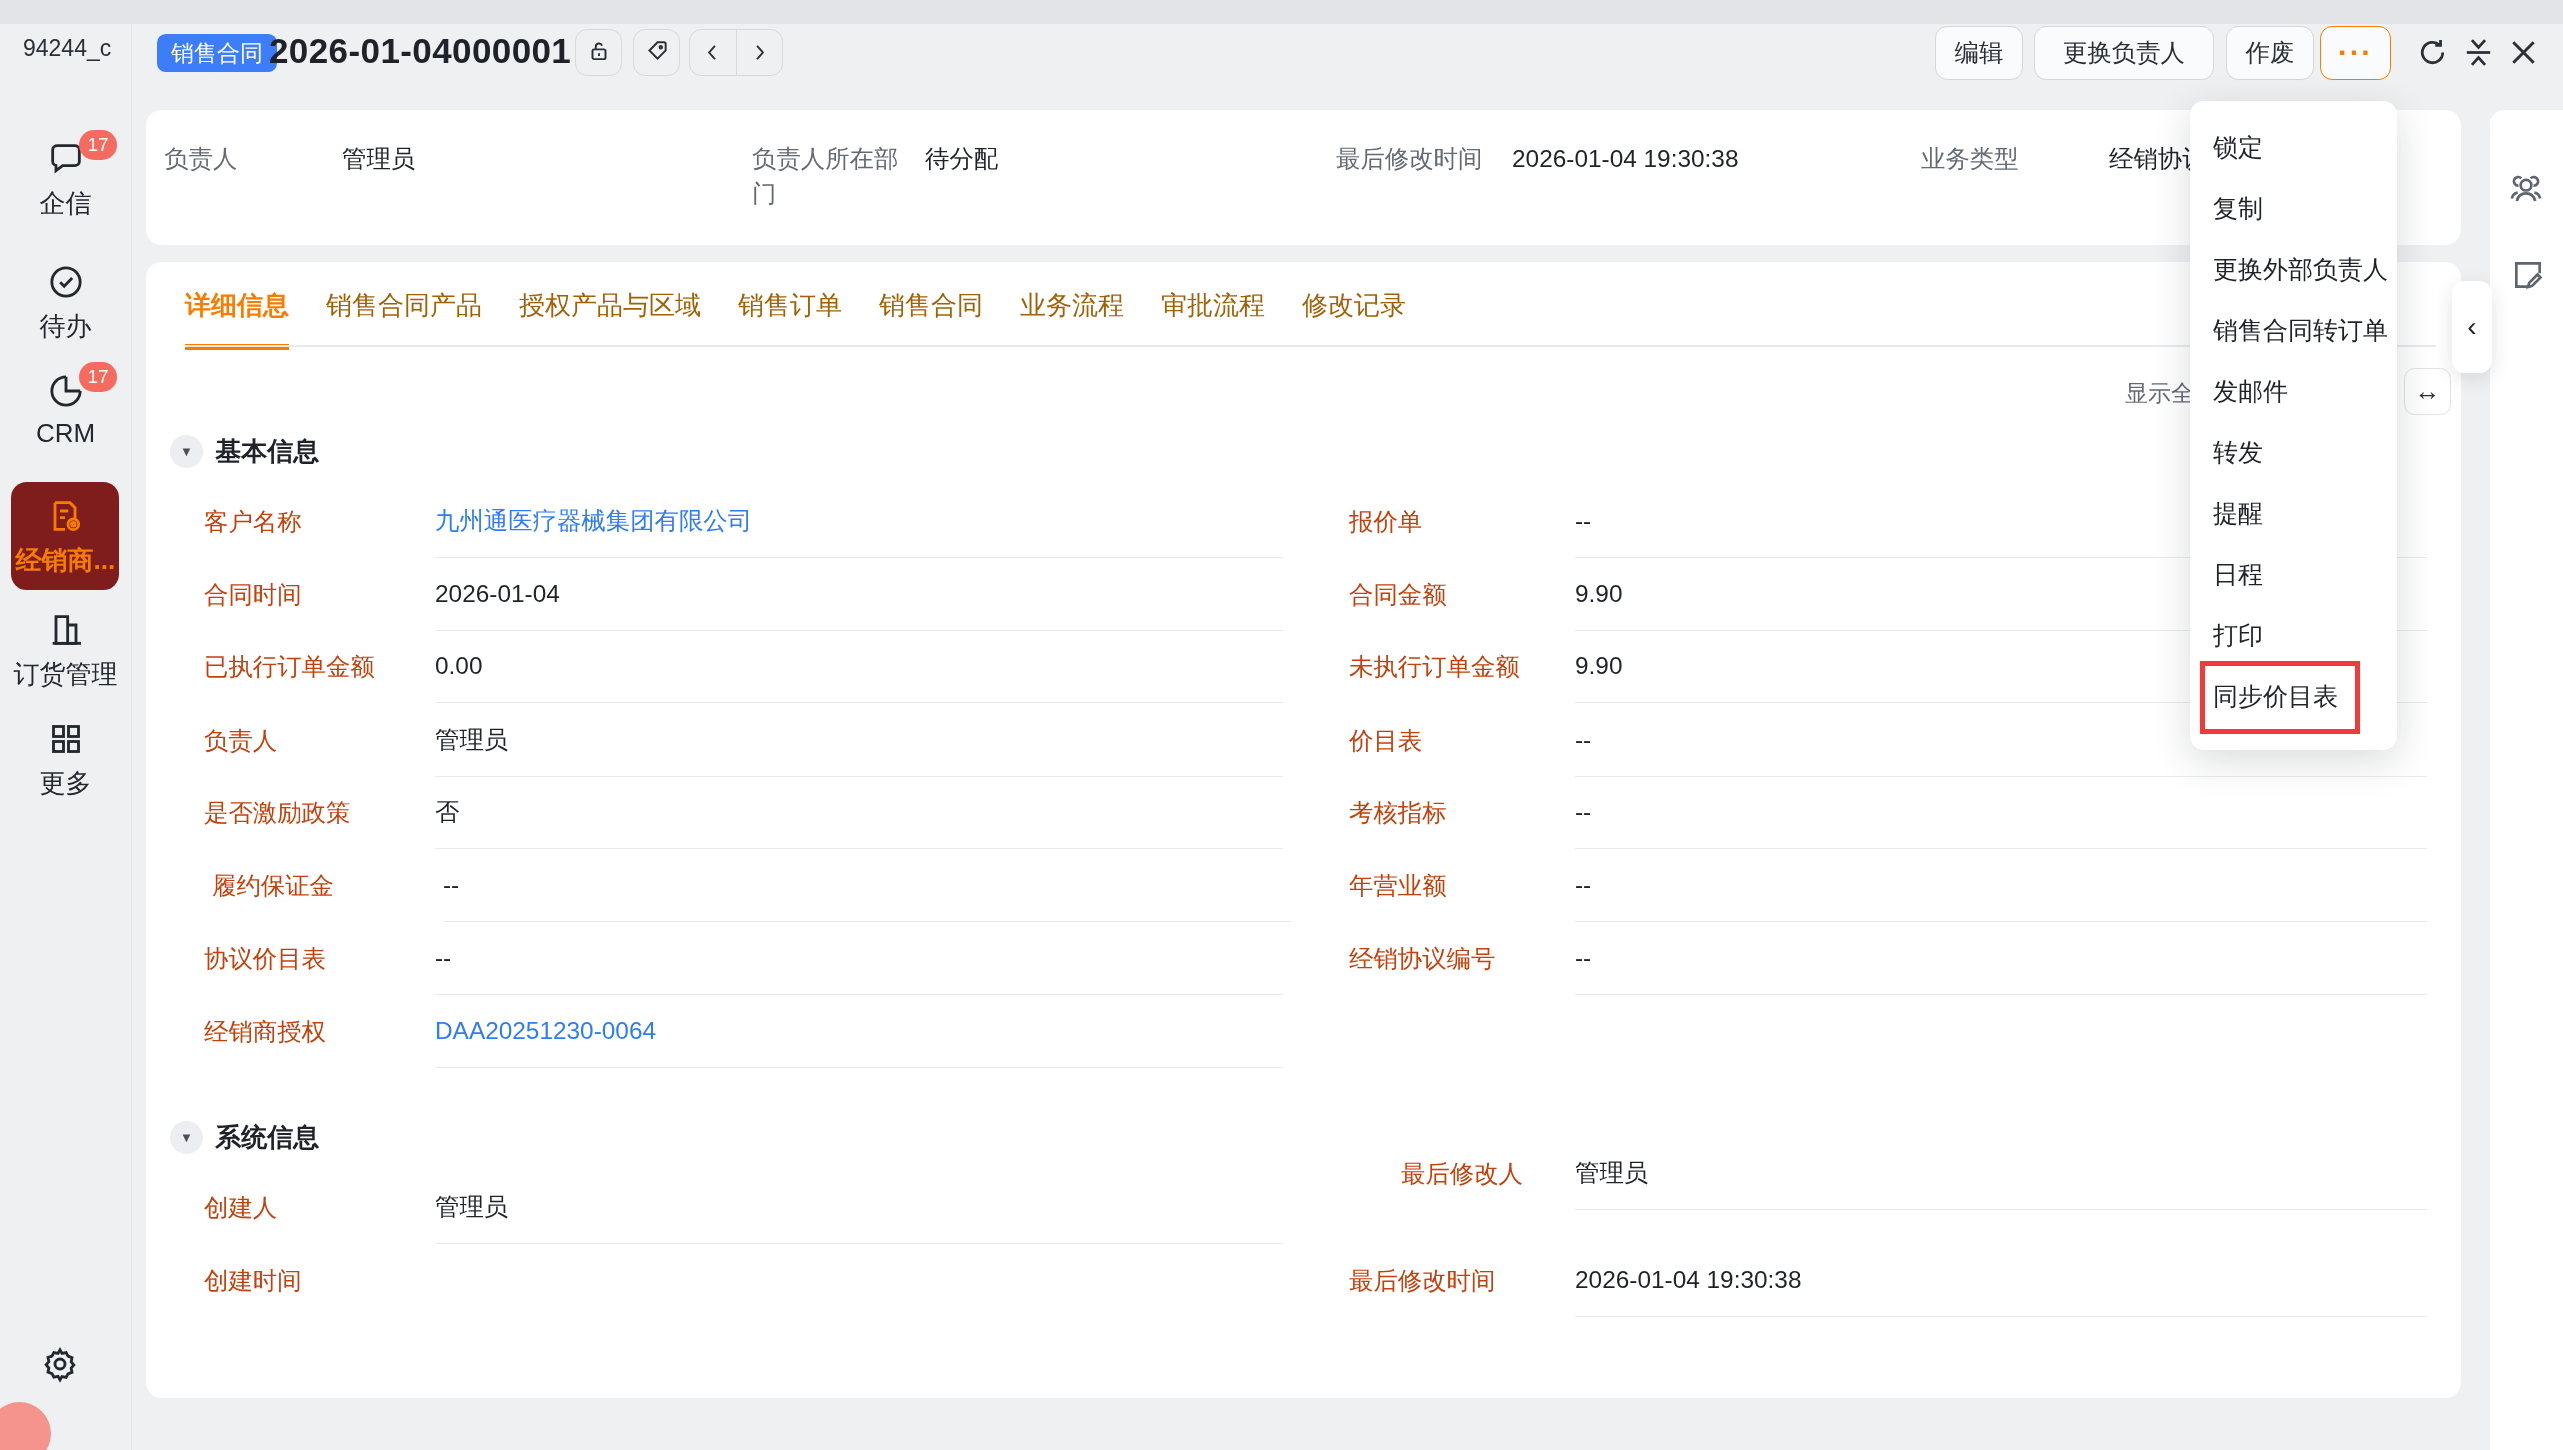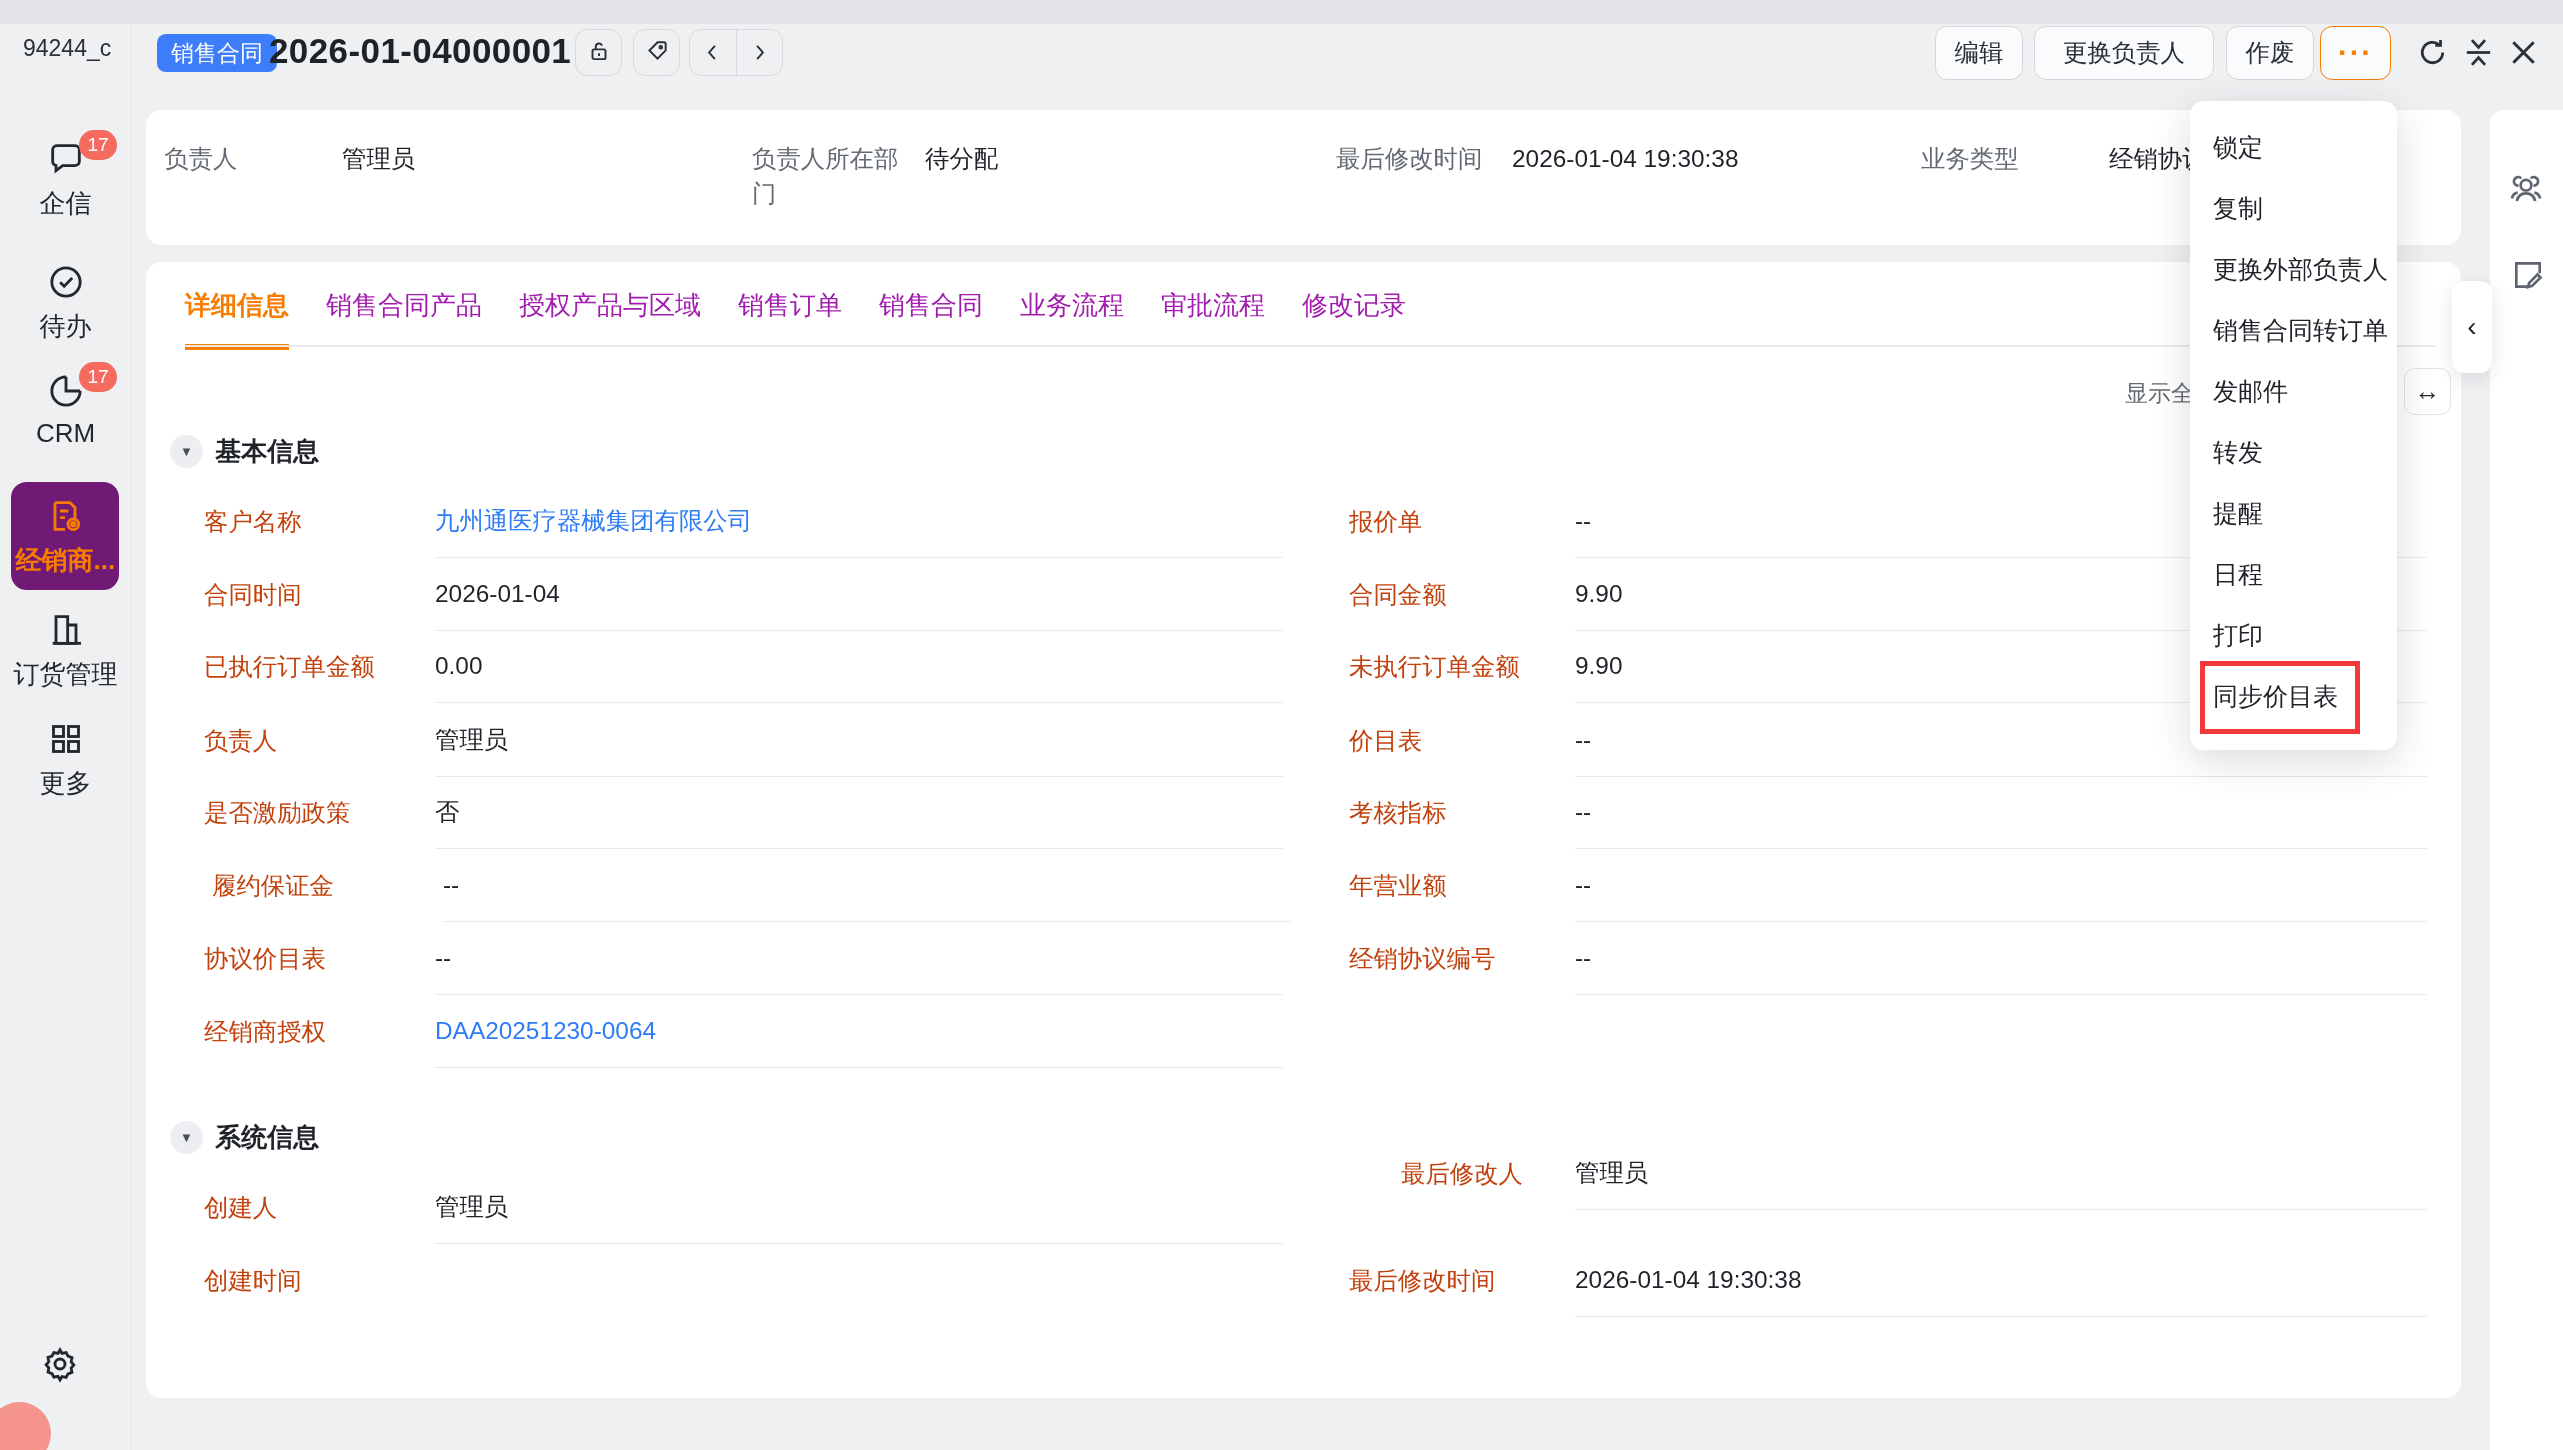--- a/index.html
+++ b/index.html
@@ -7,21 +7,21 @@
   body { font-family:"Liberation Sans","DejaVu Sans",sans-serif; background:#eff0f2; color:#1f2329; }
   #app { position:relative; width:2563px; height:1451px; }
 
   .titlebar { position:absolute; left:0; top:0; width:2563px; height:24.4px; background:#e3e4e7; }
   .win-tab { position:absolute; left:23px; top:35px; font-size:23px; color:#2b2f36; }
   .side-seam { position:absolute; left:131px; top:24.4px; width:0.9px; height:1426px; background:#e2e4e6; }
 
   
   .side-item { position:absolute; left:13px; width:105px; display:flex; flex-direction:column; align-items:center; gap:7px; cursor:pointer; }
   .side-item .lbl { font-size:26px; color:#23272e; white-space:nowrap; }
-  .side-item.active { background:#701a75; border-radius:15.7px; padding:14px 0 12.2px; left:11.3px; width:108px; }
+  .side-item.active { background:#7f1d1d; border-radius:15.7px; padding:14px 0 12.2px; left:11.3px; width:108px; }
   .side-item.active .lbl { color:#f77c00; font-weight:bold; }
   .sicon { width:40px; height:40px; }
   .sicon svg { width:100%; height:100%; }
   .num-badge { position:absolute; left:66px; top:-8.7px; min-width:38px; height:30px; background:#f56b5f; border-radius:15px;
                color:#fff; font-size:19px; display:flex; align-items:center; justify-content:center; padding:0 7px; }
   .gear-btn { position:absolute; left:40px; top:1344px; width:40px; height:40px; cursor:pointer; }
   .float-btn { position:absolute; left:-12.2px; top:1402px; width:63px; height:63px; border-radius:50%; background:#f5938d; }
 
   
   .type-badge { position:absolute; left:157px; top:34px; height:38px; padding:0 14px; background:#3d7dfa; border-radius:8.7px;
@@ -43,21 +43,21 @@
 
   
   .header-card { position:absolute; left:146px; top:110px; width:2315px; height:135px; background:#fff; border-radius:15.7px; }
   .content-card { position:absolute; left:146px; top:262px; width:2315px; height:1136px; background:#fff; border-radius:15.7px; }
 
   .hfield-label { position:absolute; font-size:24.4px; color:#646a73; line-height:35px; }
   .hfield-value { position:absolute; font-size:24.4px; color:#1f2329; line-height:35px; }
 
   
   .tabbar { position:absolute; left:185px; top:288px; display:flex; gap:37px; }
-  .tab { font-size:26px; color:#a21caf; padding-bottom:21px; cursor:pointer; white-space:nowrap; }
+  .tab { font-size:26px; color:#a16207; padding-bottom:21px; cursor:pointer; white-space:nowrap; }
   .tab.active { color:#f77c00; font-weight:bold; border-bottom:6.1px solid #f77c00; }
   .tab-divider { position:absolute; left:185px; top:345px; width:2251px; height:1.7px; background:#e8eaec; }
 
   .show-all { position:absolute; left:2125px; top:378px; font-size:23px; color:#646a73; cursor:pointer; }
   .expand-btn { position:absolute; left:2404px; top:368px; width:47px; height:47px; border:1.7px solid #e0e2e5; border-radius:10.5px;
                 display:flex; align-items:center; justify-content:center; font-size:26px; color:#2b2f36; cursor:pointer; background:#fff; }
 
   
   .sec-head { position:absolute; display:flex; align-items:center; gap:12.2px; }
   .collapse-circle { width:33px; height:33px; border-radius:50%; background:#eceef1; display:flex; align-items:center; justify-content:center;

